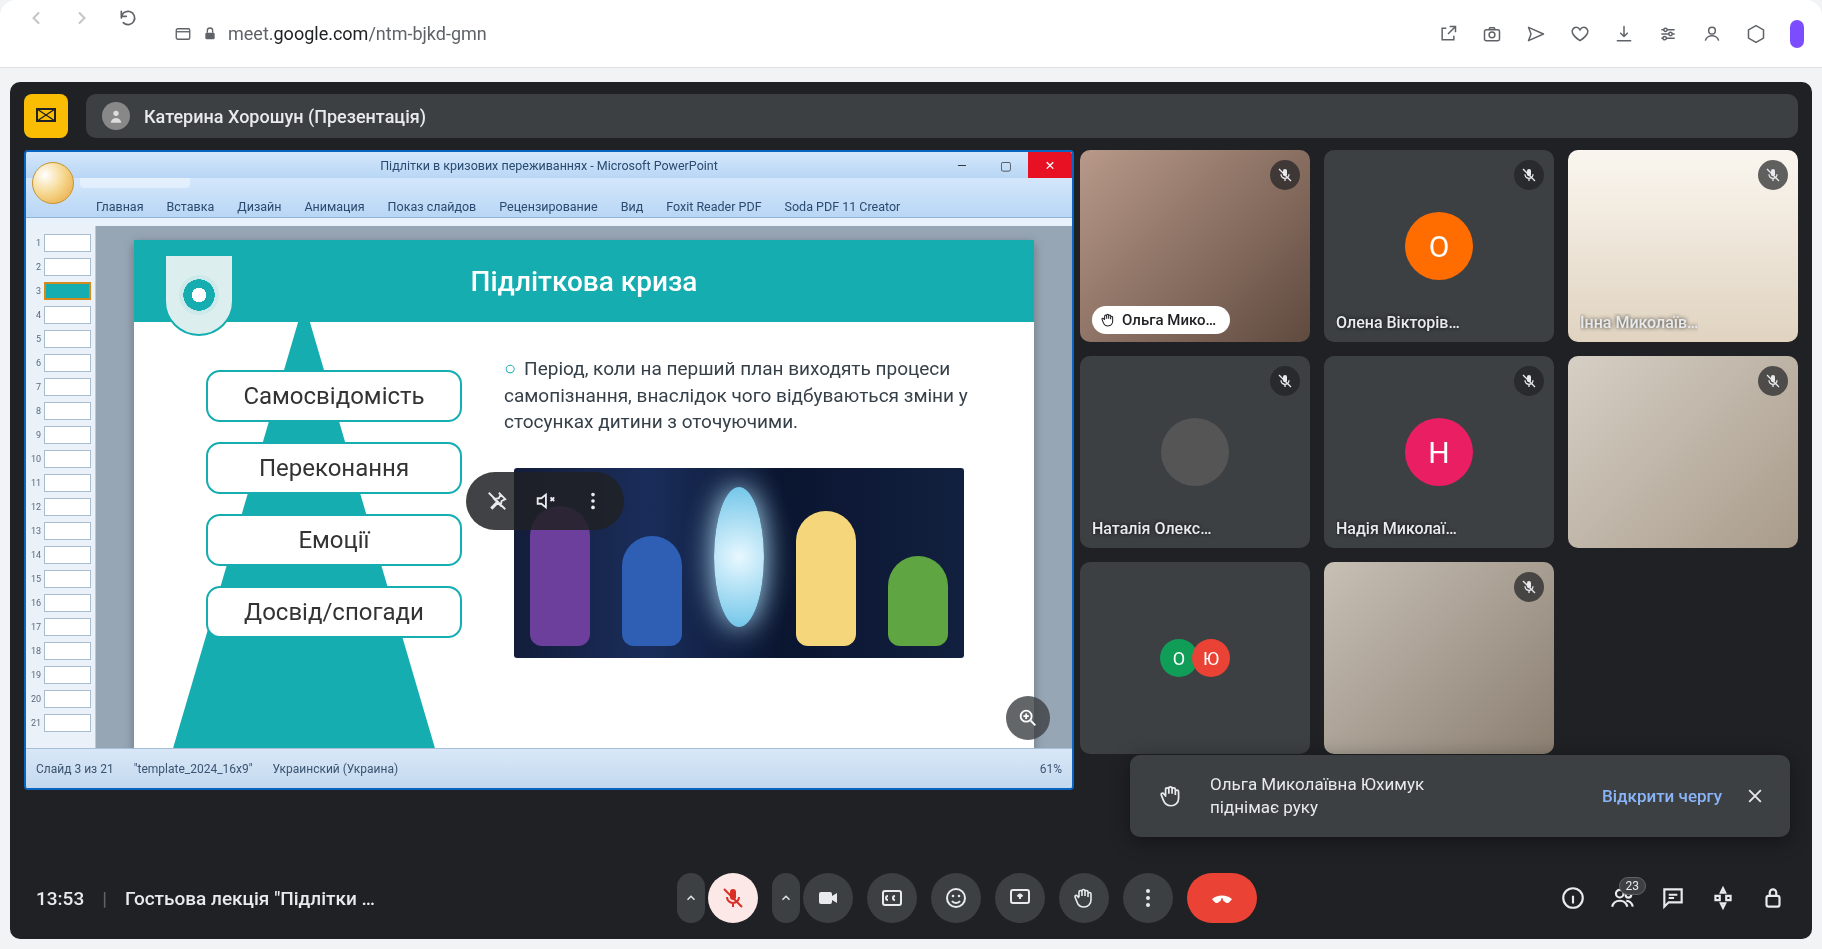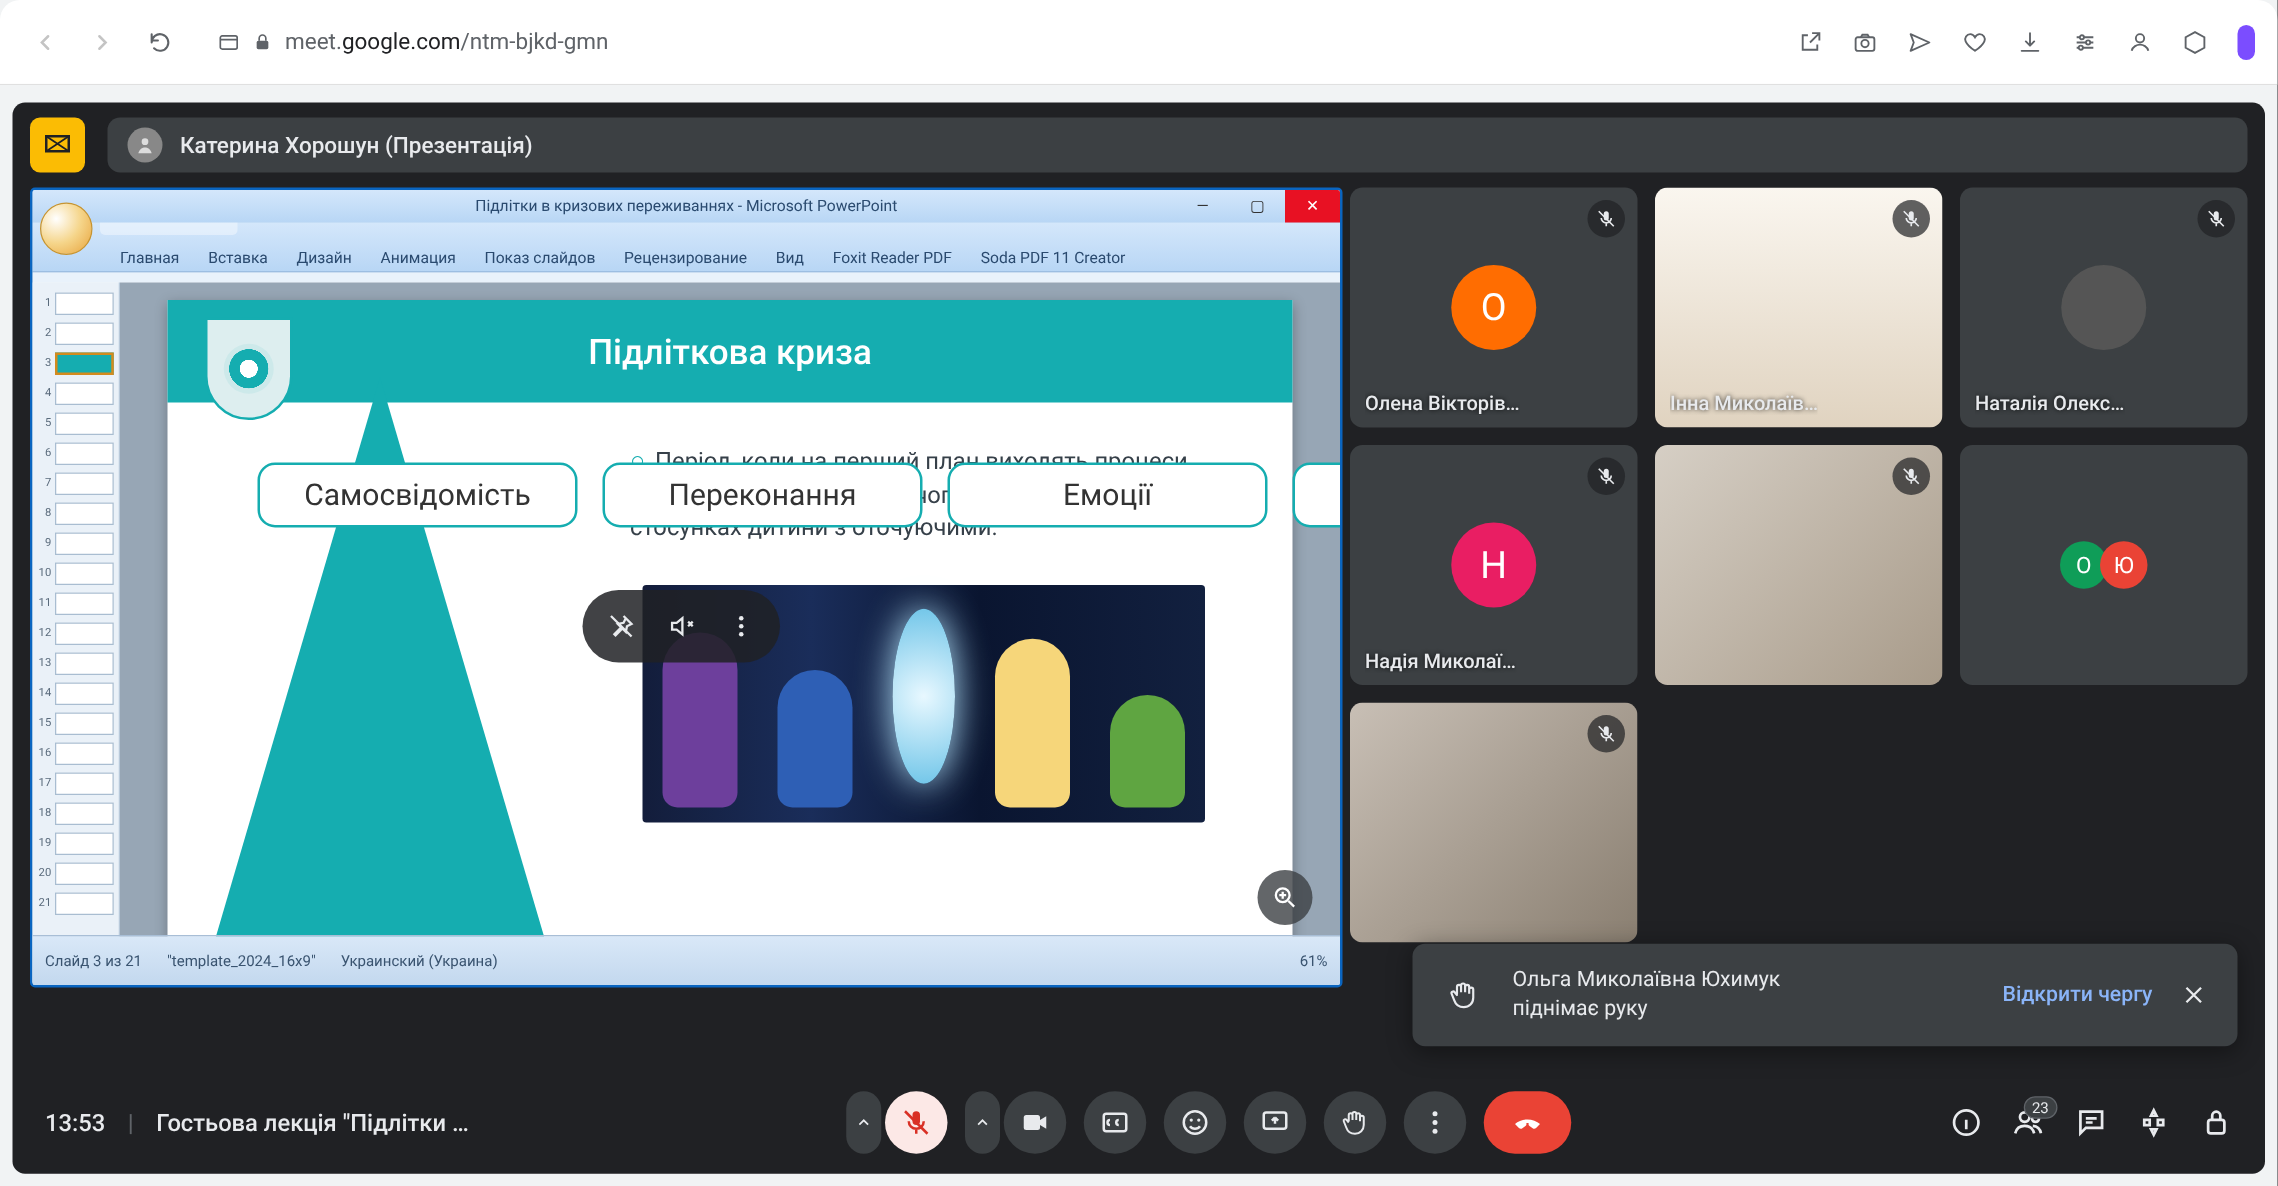--- a/index.html
+++ b/index.html
@@ -1,17 +1,17 @@
 <!DOCTYPE html>
 <html><head>
 <meta charset="utf-8">
 <style>
 *{box-sizing:border-box;margin:0;padding:0;font-family:Roboto,Arial,sans-serif}
 body{background:#f1f3f4;width:1822px;height:949px;overflow:hidden;position:relative}
-.browser-bar{background:#fff;height:68px;display:flex;align-items:center;padding:0 18px;gap:10px;border-bottom:1px solid #e0e0e0;border-radius:16px 16px 0 0}
+.browser-bar{background:#fff;height:68px;display:flex;padding:0 18px;gap:10px;border-bottom:1px solid #e0e0e0;border-radius:16px 16px 0 0}
 .nav-btn{width:36px;height:36px;display:flex;align-items:center;justify-content:center;border-radius:50%;color:#5f6368;cursor:pointer}
 .nav-btn.disabled{color:#c4c4c4}
 .url-box{flex:1;display:flex;align-items:center;gap:10px;color:#5f6368;font-size:18px;padding-left:18px}
 .url-text{color:#202124}
 .url-text .dim{color:#5f6368}
 .toolbar-right{display:flex;gap:8px;align-items:center}
 .toolbar-ic{width:36px;height:36px;display:flex;align-items:center;justify-content:center;color:#5f6368;border-radius:8px}
 .purple-pill{width:14px;height:28px;background:#7b4dff;border-radius:7px;margin-left:8px}
 .meet-app{position:absolute;top:82px;left:10px;right:10px;bottom:10px;background:#202124;border-radius:10px;display:flex;flex-direction:column}
 .pinned-bar{display:flex;align-items:center;padding:12px 14px;gap:18px}
@@ -36,21 +36,21 @@
 .thumb{height:22px;margin:2px 2px;display:flex;align-items:center;font-size:9px;color:#5a6b7c}
 .thumb .num{width:14px;text-align:right;padding-right:3px}
 .thumb .mini{flex:1;height:18px;background:#fff;border:1px solid #a9bdd1}
 .thumb.sel .mini{border:2px solid #d38b1e;background:#15adb0}
 .slide-area{flex:1;background:#97a6b5;display:flex;align-items:flex-start;justify-content:center;padding:14px 14px}
 .slide{width:900px;height:520px;background:#fff;position:relative;box-shadow:0 3px 10px rgba(0,0,0,.3)}
 .slide-hdr{height:82px;background:#15adb0;color:#fff;display:flex;align-items:center;justify-content:center;font-size:28px;font-weight:500}
 .logo-shield{position:absolute;top:14px;left:30px;width:70px;height:82px;background:#ddeeef;border:2px solid #15adb0;border-radius:0 0 38px 38px;display:flex;align-items:center;justify-content:center}
 .logo-shield::after{content:"";width:40px;height:40px;border-radius:50%;background:radial-gradient(circle,#fff 25%,#15adb0 26%,#15adb0 55%,#cde9ea 56%)}
 .triangle{position:absolute;left:-10px;bottom:-2px;width:0;height:0;border-left:180px solid transparent;border-right:180px solid transparent;border-bottom:460px solid #15adb0;transform:scaleX(.75)}
-.pill-stack{position:absolute;left:72px;top:130px;display:flex;flex-direction:row;gap:20px;z-index:3}
+.pill-stack{position:absolute;left:72px;top:130px;display:flex;flex-direction:column;gap:20px;z-index:3}
 .pill{width:256px;height:52px;background:#fff;border:2px solid #15adb0;border-radius:14px;display:flex;align-items:center;justify-content:center;font-size:24px;color:#333}
 .bullet-txt{position:absolute;left:370px;top:114px;width:490px;font-size:19px;color:#364049;line-height:1.4}
 .bullet-txt::before{content:"○";color:#15adb0;font-size:20px;margin-right:8px;font-weight:700}
 .slide-img{position:absolute;left:380px;top:228px;width:450px;height:190px;background:linear-gradient(90deg,#131d3b 0%,#1a2d5a 30%,#0a1530 60%,#12203f 100%);border-radius:3px;display:flex;justify-content:space-around;align-items:flex-end;padding-bottom:12px}
 .char{width:60px;height:110px;border-radius:30px 30px 12px 12px}
 .c1{background:#6d3f9c;height:140px}
 .c2{background:#2e5fb5}
 .c3{background:radial-gradient(circle,#e8f8ff,#6dc4e8);height:140px;border-radius:50%;width:50px;align-self:center;box-shadow:0 0 30px #b8e8ff}
 .c4{background:#f6d67a;height:135px}
 .c5{background:#5fa541;height:90px}
@@ -357,20 +357,35 @@
         <span>Слайд 3 из 21</span>
         <span>"template_2024_16x9"</span>
         <span>Украинский (Украина)</span>
         <span class="spacer"></span>
         <span>61%</span>
       </div>
     </div>
 
     <div class="grid" id="grid">
         <div class="tile">
+          <div class="vid v2"></div>
+          <div class="mute-ic">
+            <svg width="16" height="16" viewBox="0 0 24 24">
+              <rect x="9" y="3" width="6" height="11" rx="3" fill="#e8eaed"></rect>
+              <path d="M6 11a6 6 0 0 0 12 0M12 18v3M3 3l18 18" stroke="#e8eaed" stroke-width="2" fill="none"></path>
+            </svg>
+          </div>
+          <div class="name-chip">
+            <svg width="16" height="16" viewBox="0 0 24 24">
+              <path d="M7 11V6a1.5 1.5 0 0 1 3 0v4V5a1.5 1.5 0 0 1 3 0v5V6a1.5 1.5 0 0 1 3 0v5V8a1.5 1.5 0 0 1 3 0v6c0 4-3 7-7 7s-6-2-7-5l-2-5c-.5-1.3 1.4-2.3 2.3-1l1.7 2" stroke="#202124" stroke-width="1.6" fill="none"></path>
+            </svg>
+            <span>Ольга Мико…</span>
+          </div>
+        </div>
+        <div class="tile">
           <div class="avatar-circ" style="background:#ff6d01">О</div>
           <div class="mute-ic">
             <svg width="16" height="16" viewBox="0 0 24 24">
               <rect x="9" y="3" width="6" height="11" rx="3" fill="#e8eaed"></rect>
               <path d="M6 11a6 6 0 0 0 12 0M12 18v3M3 3l18 18" stroke="#e8eaed" stroke-width="2" fill="none"></path>
             </svg>
           </div>
           <div class="name">Олена Вікторів…</div>
         </div>
         <div class="tile">

